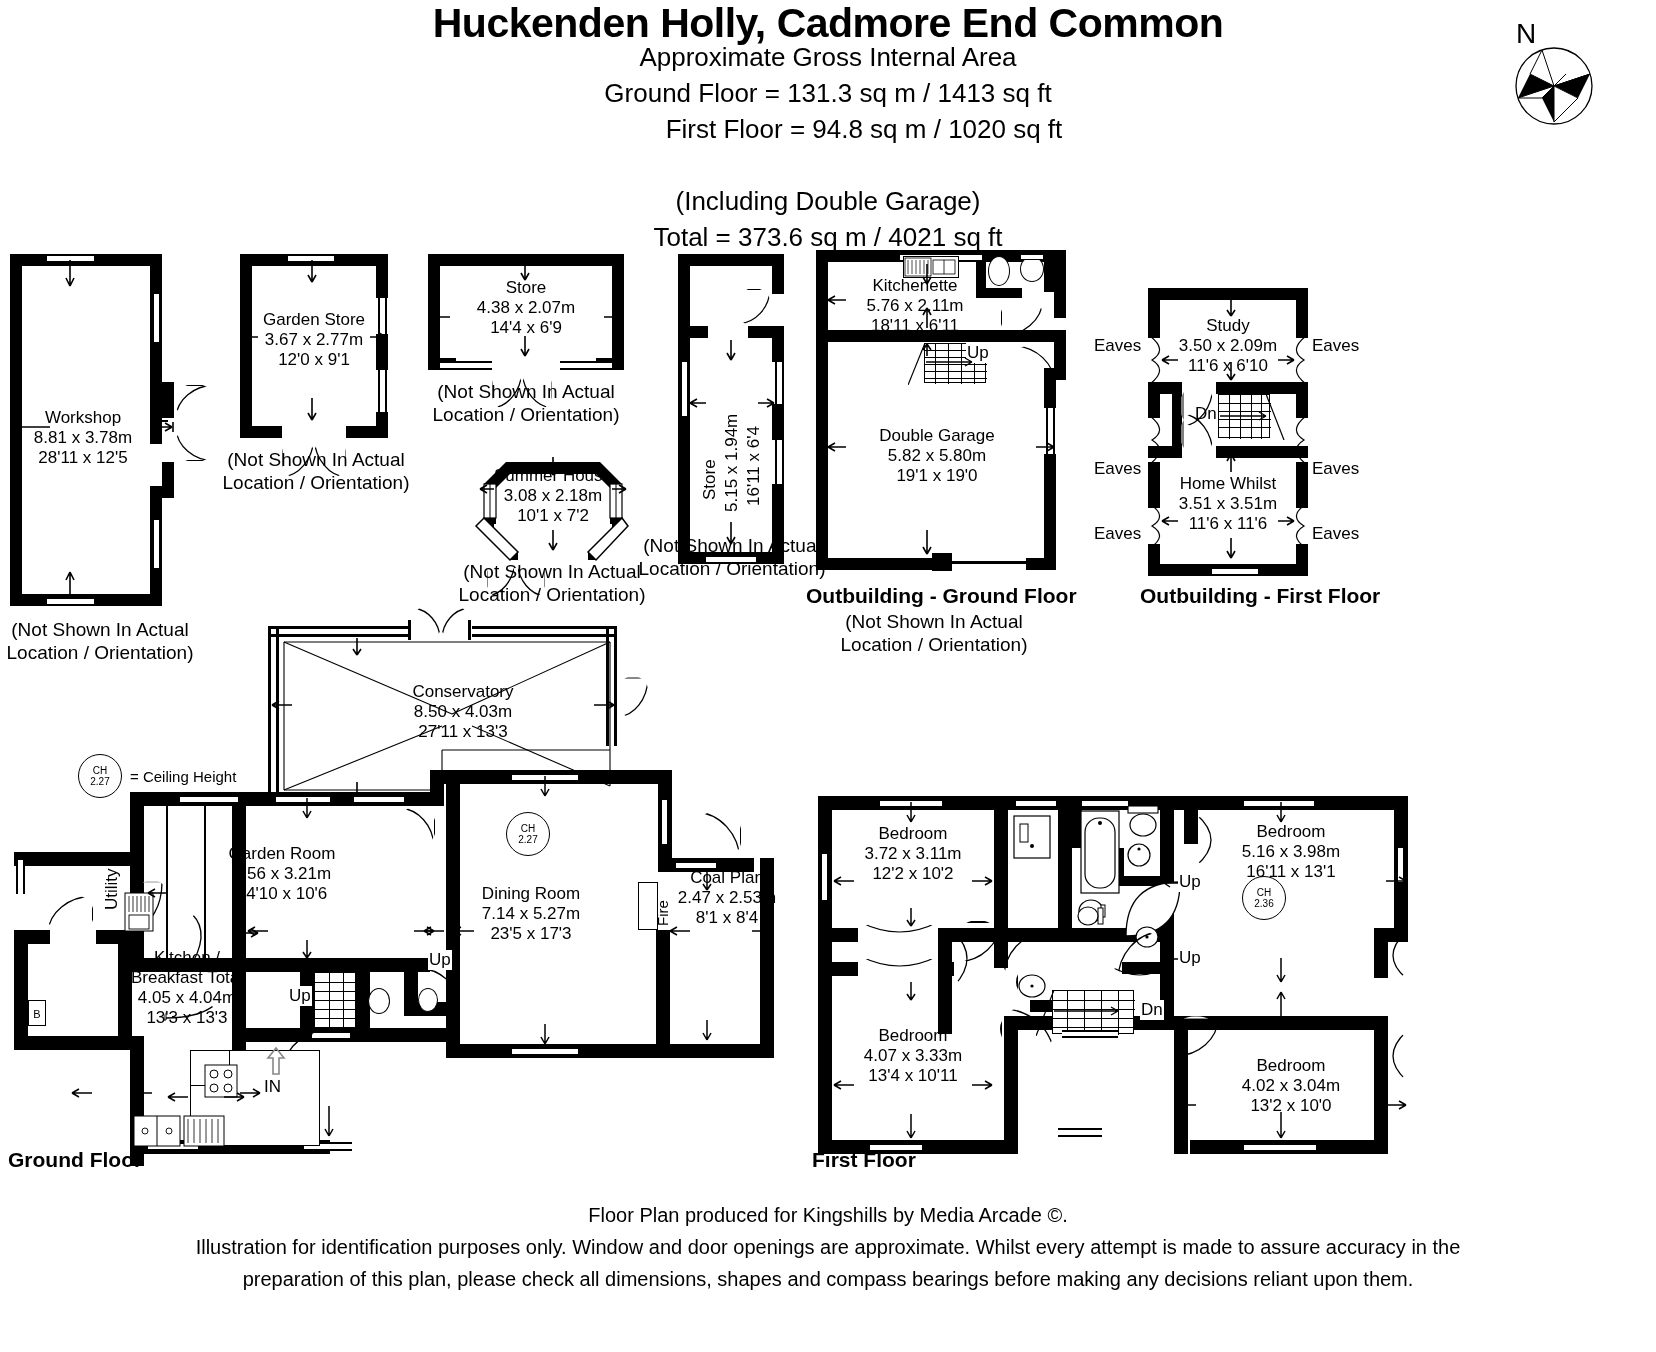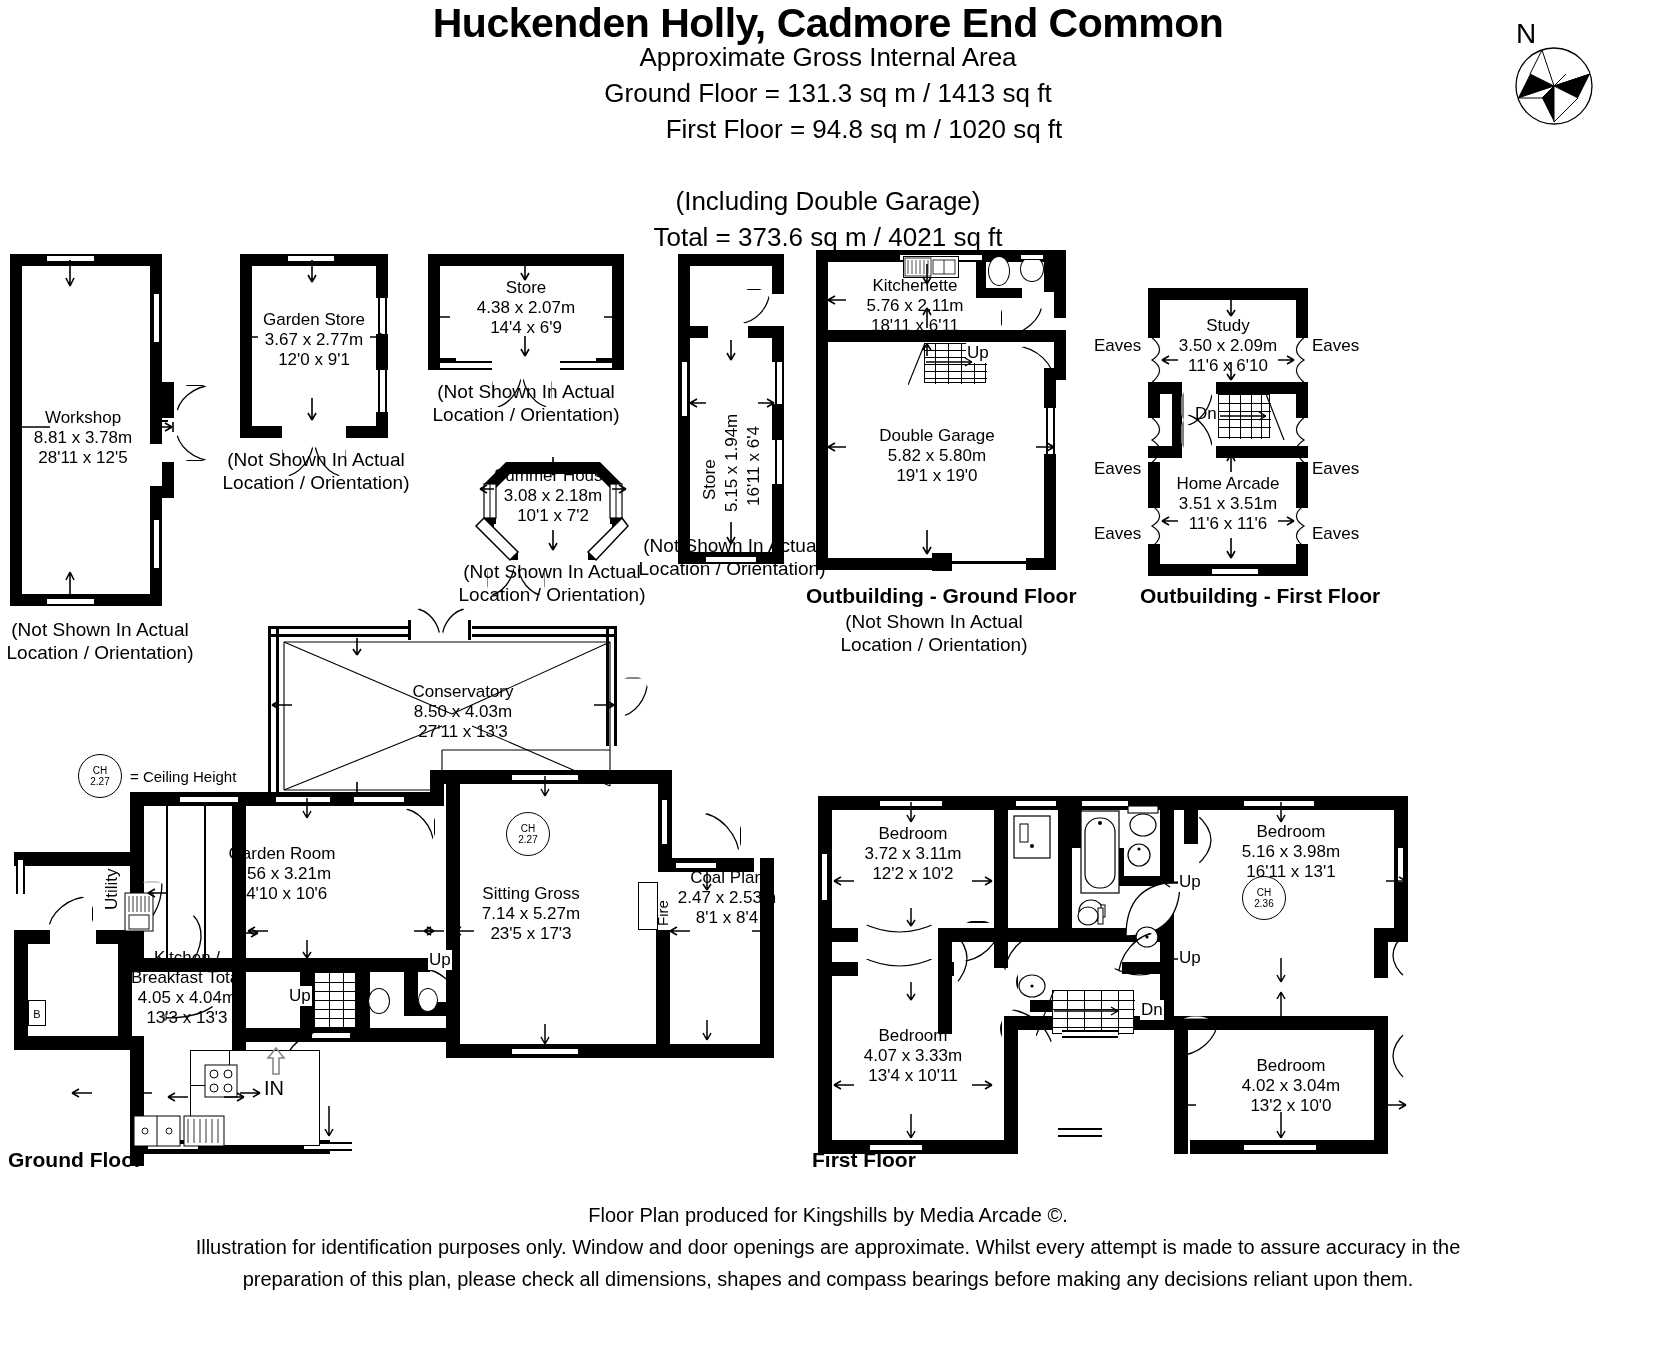--- a/index.html
+++ b/index.html
@@ -44,21 +44,21 @@
   .arrow { position:absolute; }
   .door { position:absolute; border:1.4px solid #000; border-radius:50%; background:transparent; }
   .stair { position:absolute; border:1.4px solid #000; background:#fff; }
   .stair i { position:absolute; background:#000; }
   .fixt { position:absolute; border:1.4px solid #000; background:#fff; }
   .fixt.round { border-radius:50%; }
   .eaves { position:absolute; font-size:17px; white-space:nowrap; }
   .firebox { position:absolute; border:1.2px solid #000; background:#fff; }
   .firetxt { position:absolute; font-size:15px; transform:rotate(-90deg); transform-origin:left top; white-space:nowrap; }
   .legend { position:absolute; font-size:15px; white-space:nowrap; }
-  .intxt { position:absolute; font-size:20px; }
+  .intxt { position:absolute; font-size:17px; }
   .updn { position:absolute; font-size:17px; background:#fff; padding:0 1px; }
   .cabinet { position:absolute; border:1.1px solid #000; background:#fff; }
 
   
   .footer { position:absolute; left:0; width:1656px; text-align:center; font-size:20px; line-height:30px; }
 </style>
 </head>
 <body>
 
 <div id="stage">
@@ -475,21 +475,21 @@
     <div class="eaves" style="left:1312px; top:459px;">Eaves</div>
     <div class="eaves" style="left:1094px; top:524px;">Eaves</div>
     <div class="eaves" style="left:1312px; top:524px;">Eaves</div>
 
     <div class="lbl" style="left:1138px; top:316px; width:180px;">
       <div>Study</div>
       <div>3.50 x 2.09m</div>
       <div>11'6 x 6'10</div>
     </div>
     <div class="lbl" style="left:1138px; top:474px; width:180px;">
-      <div>Home Arcade</div>
+      <div>Home Whilst</div>
       <div>3.51 x 3.51m</div>
       <div>11'6 x 11'6</div>
     </div>
     <svg class="arrow" style="left:1160px;top:353px; width:20px; height:14px;" viewBox="0 0 20 14">
         <path d="M2 7 L18 7 M2 7 L9 3 M2 7 L9 11" stroke="#000" stroke-width="1.6" fill="none"></path>
       </svg>
     <svg class="arrow" style="left:1276px;top:353px; width:20px; height:14px;" viewBox="0 0 20 14">
         <path d="M2 7 L18 7 M18 7 L11 3 M18 7 L11 11" stroke="#000" stroke-width="1.6" fill="none"></path>
       </svg>
     <svg class="arrow" style="left:1160px;top:514px; width:20px; height:14px;" viewBox="0 0 20 14">
@@ -728,21 +728,21 @@
       <b>2.27</b>
     </div>
 
     <div class="vlabel" style="left:102px; top:910px;">Utility</div>
     <div class="lbl" style="left:192px; top:844px; width:180px;">
       <div>Garden Room</div>
       <div>7.56 x 3.21m</div>
       <div>24'10 x 10'6</div>
     </div>
     <div class="lbl" style="left:446px; top:884px; width:170px;">
-      <div>Sitting Gross</div>
+      <div>Dining Room</div>
       <div>7.14 x 5.27m</div>
       <div>23'5 x 17'3</div>
     </div>
     <div class="lbl" style="left:660px; top:868px; width:134px;">
       <div>Coal Plan</div>
       <div>2.47 x 2.53m</div>
       <div>8'1 x 8'4</div>
     </div>
     <div class="lbl" style="left:92px; top:948px; width:190px;">
       <div>Kitchen /</div>

